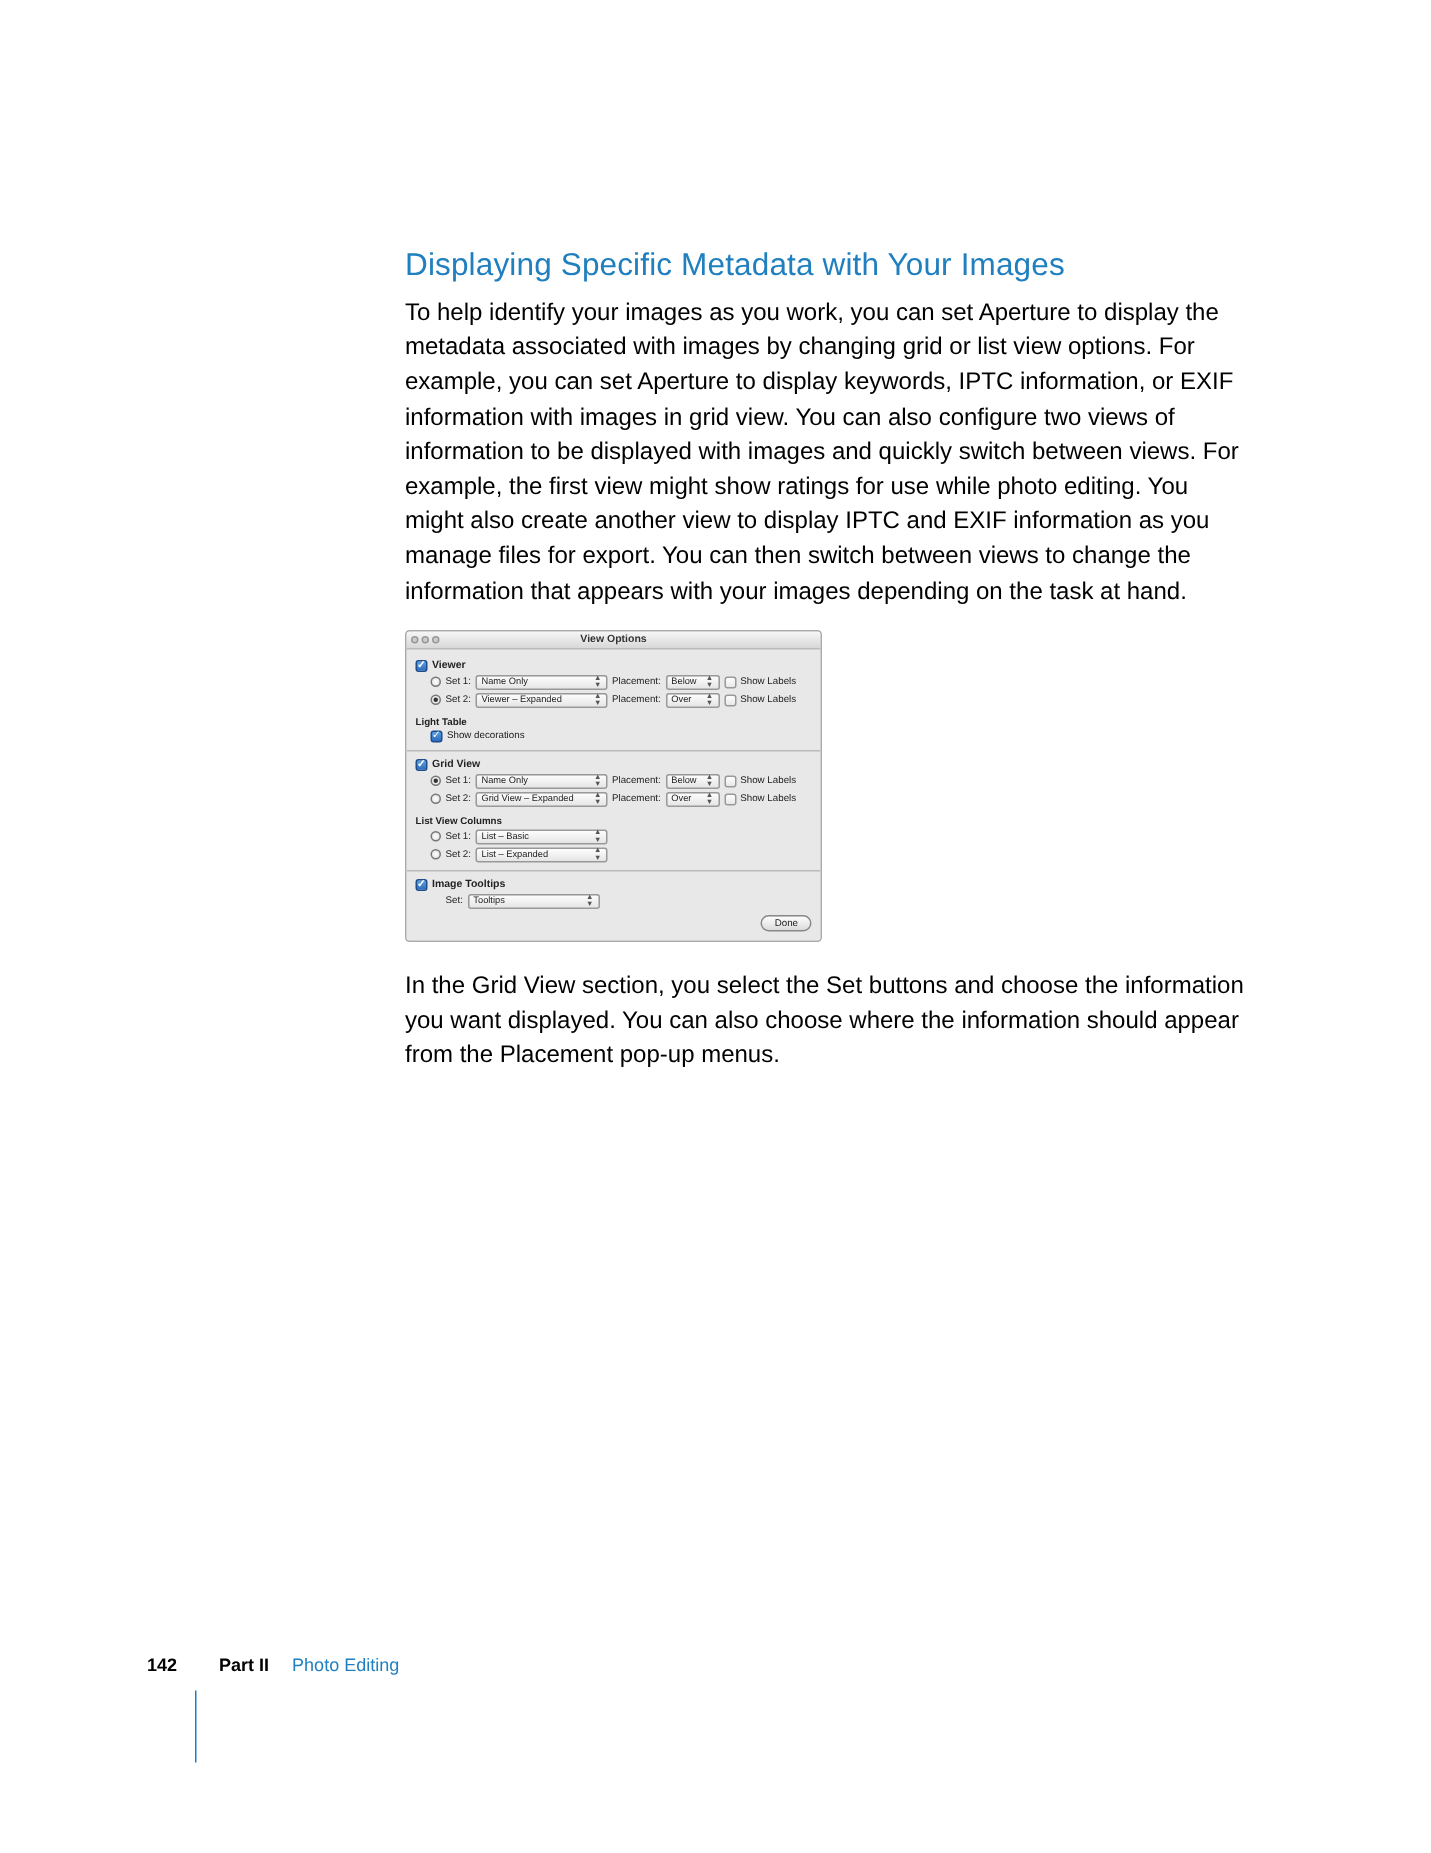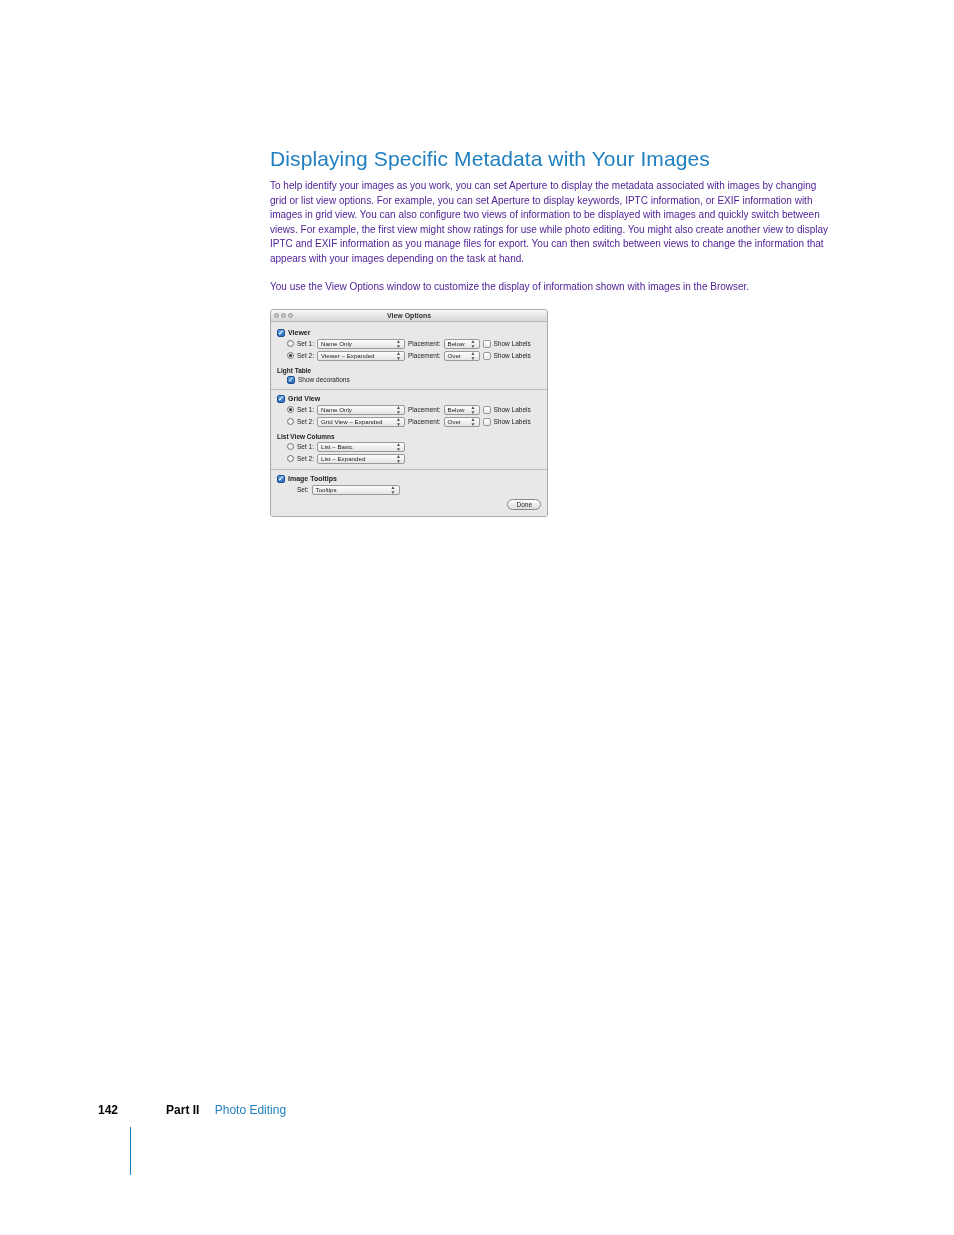--- a/index.html
+++ b/index.html
@@ -13,35 +13,35 @@
     color: #000;
   }
   .page {
     width: 954px;
     height: 1235px;
     position: relative;
   }
   .content {
     position: absolute;
     left: 270px;
-    top: 147px;
+    top: 165px;
     width: 565px;
   }
   h2.section-title {
     font-size: 21px;
     font-weight: 400;
     color: #1f7fbf;
     margin: 0 0 8px 0;
     letter-spacing: 0.1px;
   }
   p.body-text {
-    font-size: 10px;
+    font-size: 16px;
     line-height: 1.45;
     margin: 0 0 14px 0;
-    color: #4c1d95;
+    color: #000000;
   }
   .figure-row {
     display: flex;
     align-items: stretch;
     margin-bottom: 18px;
   }
   
   .dialog {
     width: 278px;
     background: #e8e8e8;
@@ -214,21 +214,21 @@
     line-height: 1.25;
     color: #000;
   }
   
   .footer {
     position: absolute;
     left: 98px;
     bottom: 118px;
     display: flex;
     align-items: center;
-    gap: 48px;
+    gap: 28px;
     font-size: 12px;
   }
   .page-num { font-weight: 600; }
   .part-label { font-weight: 600; color: #000; }
   .part-name { color: #1f7fbf; margin-left: 12px; font-weight: 400; margin-top: 40px; }
   .footer-rule {
     position: absolute;
     left: 130px;
     bottom: 60px;
     width: 1px;
@@ -237,21 +237,20 @@
   }
 </style>
 </head>
 <body>
 
 <div class="page">
 
   <div class="content">
     <h2 class="section-title">Displaying Specific Metadata with Your Images</h2>
     <p class="body-text">To help identify your images as you work, you can set Aperture to display the metadata associated with images by changing grid or list view options. For example, you can set Aperture to display keywords, IPTC information, or EXIF information with images in grid view. You can also configure two views of information to be displayed with images and quickly switch between views. For example, the first view might show ratings for use while photo editing. You might also create another view to display IPTC and EXIF information as you manage files for export. You can then switch between views to change the information that appears with your images depending on the task at hand.</p>
-    <p class="body-text">You use the View Options window to customize the display of information shown with images in the Browser.</p>
 
     <div class="figure-row">
 
       <div class="dialog">
         <div class="titlebar">
           <div class="traffic">
             <span></span>
             <span></span>
             <span></span>
           </div>
@@ -374,20 +373,21 @@
           </div>
 
           <div class="done-row">
             <div class="done-btn">Done</div>
           </div>
         </div>
       </div>
 
     </div>
 
+    <p class="body-text">In the Grid View section, you select the Set buttons and choose the information you want displayed. You can also choose where the information should appear from the Placement pop-up menus.</p>
   </div>
 
   <div class="footer">
     <span class="page-num">142</span>
     <span>
       <span class="part-label">Part II</span>
       <span class="part-name">Photo Editing</span>
     </span>
   </div>
   <div class="footer-rule"></div>

